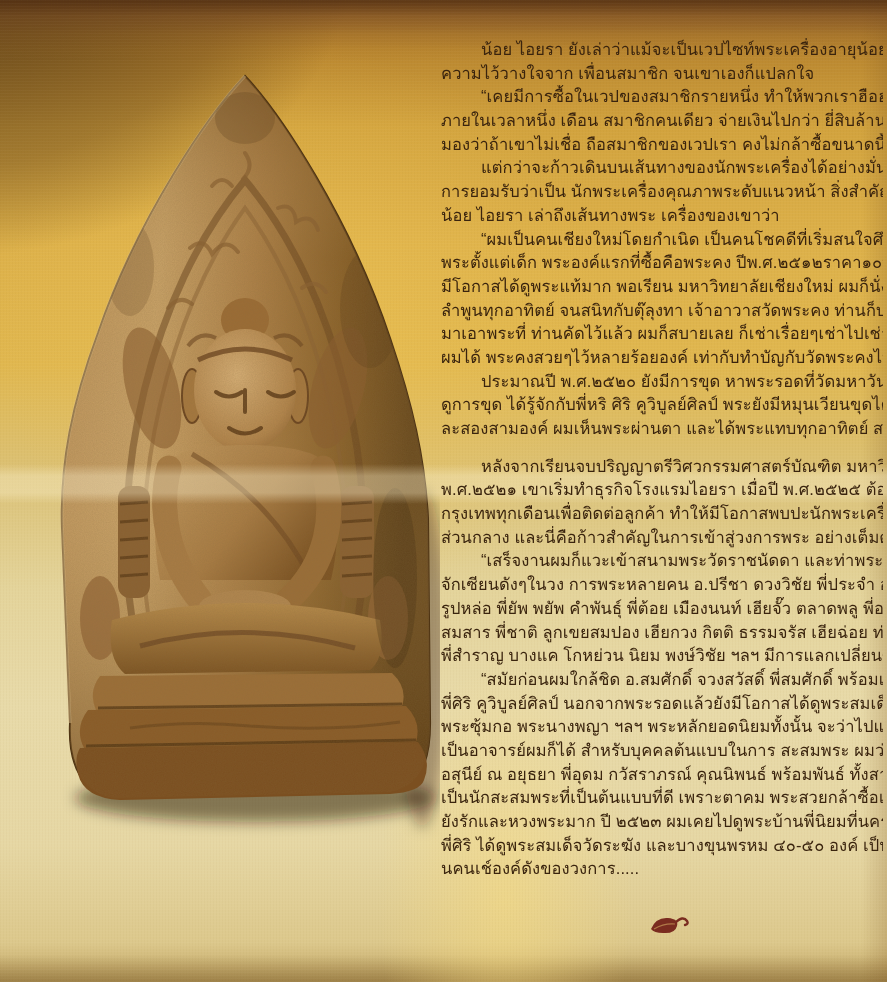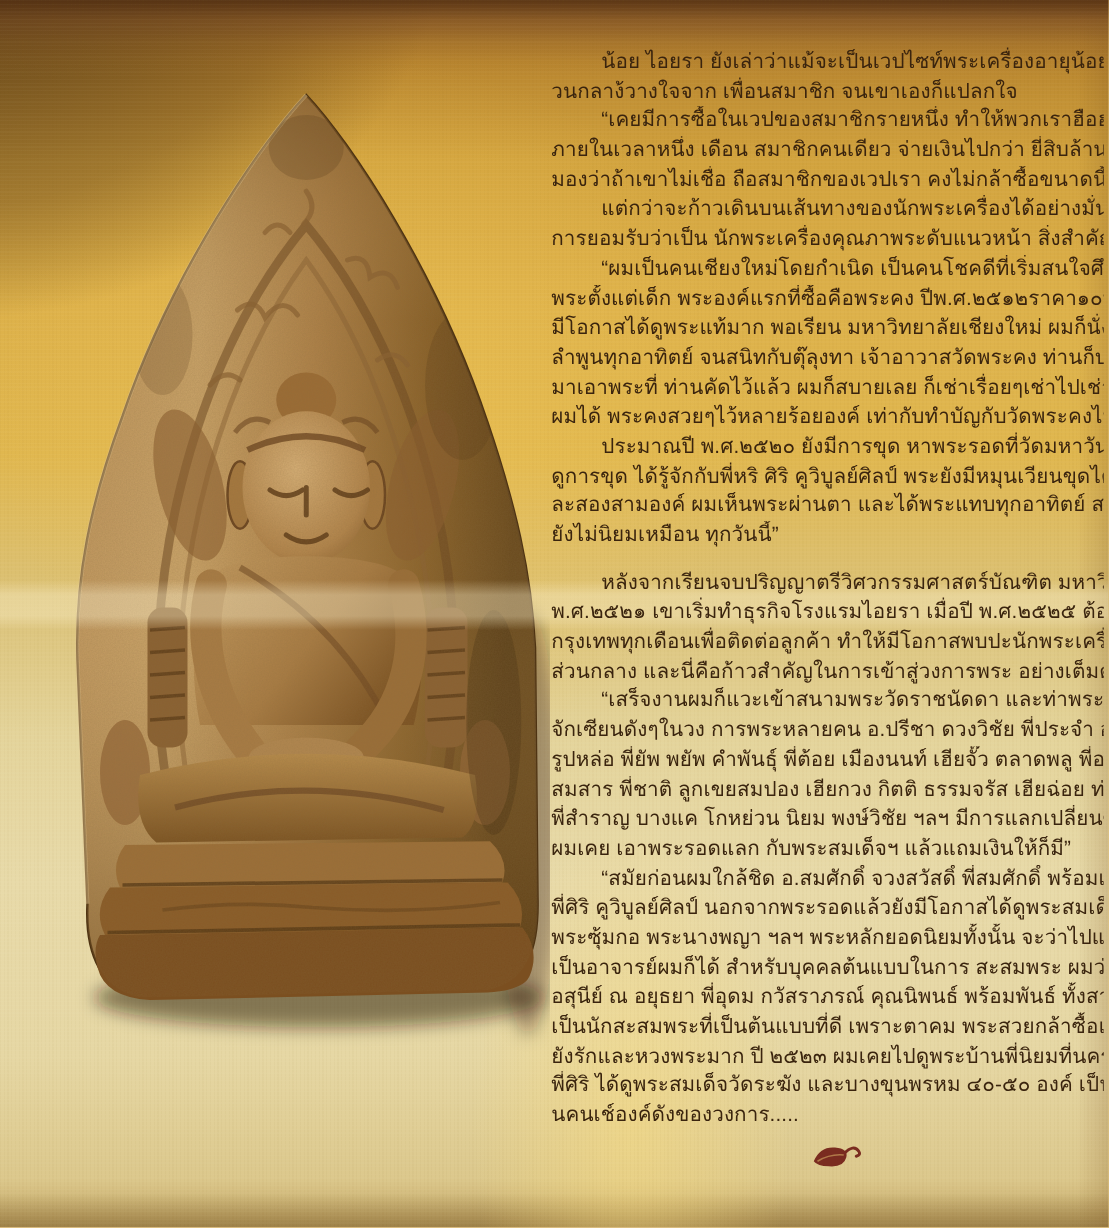--- a/index.html
+++ b/index.html
@@ -198,58 +198,57 @@
       <ellipse cx="355" cy="520" rx="22" ry="90" fill="#3f2a10" opacity="0.3"></ellipse>
       <rect x="14" y="8" width="386" height="740" filter="url(#grain)" opacity="0.5" fill="#a97c44"></rect>
     </g>
   </svg>
 
   <div class="light-band"></div>
 
   <div class="text-col">
       <div class="para">
         <div class="line indent">น้อย ไอยรา ยังเล่าว่าแม้จะเป็นเวปไซท์พระเครื่องอายุน้อย แต่ได้รับ</div>
-        <div class="line">วนกลาง้วางใจจาก เพื่อนสมาชิก จนเขาเองก็แปลกใจ</div>
+        <div class="line">ความไว้วางใจจาก เพื่อนสมาชิก จนเขาเองก็แปลกใจ</div>
       </div>
       <div class="para">
         <div class="line indent">“เคยมีการซื้อในเวปของสมาชิกรายหนึ่ง ทำให้พวกเราฮือฮามาก เพราะ</div>
         <div class="line">ภายในเวลาหนึ่ง เดือน สมาชิกคนเดียว จ่ายเงินไปกว่า ยี่สิบล้านบาท ซึ่งผม</div>
         <div class="line">มองว่าถ้าเขาไม่เชื่อ ถือสมาชิกของเวปเรา คงไม่กล้าซื้อขนาดนี้”</div>
       </div>
       <div class="para">
         <div class="line indent">แต่กว่าจะก้าวเดินบนเส้นทางของนักพระเครื่องได้อย่างมั่นคง จนได้รับ</div>
         <div class="line">การยอมรับว่าเป็น นักพระเครื่องคุณภาพระดับแนวหน้า สิ่งสำคัญคือประสบการณ์</div>
+        <div class="line">น้อย ไอยรา เล่าถึงเส้นทางพระ เครื่องของเขาว่า</div>
       </div>
       <div class="para">
         <div class="line indent">“ผมเป็นคนเชียงใหม่โดยกำเนิด เป็นคนโชคดีที่เริ่มสนใจศึกษา สะสม</div>
         <div class="line">พระตั้งแต่เด็ก พระองค์แรกที่ซื้อคือพระคง ปีพ.ศ.๒๕๑๒ราคา๑๐บาทสมัยนั้น</div>
         <div class="line">มีโอกาสได้ดูพระแท้มาก พอเรียน มหาวิทยาลัยเชียงใหม่ ผมก็นั่ง รถเมล์ไป</div>
         <div class="line">ลำพูนทุกอาทิตย์ จนสนิทกับตุ๊ลุงทา เจ้าอาวาสวัดพระคง ท่านก็บอกว่า ให้</div>
         <div class="line">มาเอาพระที่ ท่านคัดไว้แล้ว ผมก็สบายเลย ก็เช่าเรื่อยๆเช่าไปเช่ามาปรากฏว่า</div>
         <div class="line">ผมได้ พระคงสวยๆไว้หลายร้อยองค์ เท่ากับทำบัญกับวัดพระคงไปเยอะเหมือนกัน</div>
       </div>
       <div class="para">
         <div class="line indent">ประมาณปี พ.ศ.๒๕๒๐ ยังมีการขุด หาพระรอดที่วัดมหาวัน ผมเข้าไป</div>
         <div class="line">ดูการขุด ได้รู้จักกับพี่หริ ศิริ คูวิบูลย์ศิลป์ พระยังมีหมุนเวียนขุดได้ อาทิตย์</div>
         <div class="line">ละสองสามองค์ ผมเห็นพระผ่านตา และได้พระแทบทุกอาทิตย์ สมัยนั้นคน</div>
-        <div class="line">ยังไม่นิยมเหมือน ทุกวันนี้”</div>
       </div>
       <div class="para section-break">
         <div class="line indent">หลังจากเรียนจบปริญญาตรีวิศวกรรมศาสตร์บัณฑิต มหาวิทยาลัยเชียงใหม่</div>
         <div class="line">พ.ศ.๒๕๒๑ เขาเริ่มทำธุรกิจโรงแรมไอยรา เมื่อปี พ.ศ.๒๕๒๕ ต้องเดินทางเข้า</div>
         <div class="line">กรุงเทพทุกเดือนเพื่อติดต่อลูกค้า ทำให้มีโอกาสพบปะนักพระเครื่องดังๆใน</div>
         <div class="line">ส่วนกลาง และนี่คือก้าวสำคัญในการเข้าสู่วงการพระ อย่างเต็มตัว</div>
       </div>
       <div class="para">
         <div class="line indent">“เสร็จงานผมก็แวะเข้าสนามพระวัดราชนัดดา และท่าพระจันทร์ เริ่มรู้</div>
         <div class="line">จักเซียนดังๆในวง การพระหลายคน อ.ปรีชา ดวงวิชัย พี่ประจำ อู่อรุณ พี่เล็ก</div>
         <div class="line">รูปหล่อ พี่ยัพ พยัพ คำพันธุ์ พี่ต้อย เมืองนนท์ เฮียจั๊ว ตลาดพลู พี่อรุณ</div>
         <div class="line">สมสาร พี่ชาติ ลูกเขยสมปอง เฮียกวง กิตติ ธรรมจรัส เฮียฉ่อย ท่าพระจันทร์</div>
         <div class="line">พี่สำราญ บางแค โกหย่วน นิยม พงษ์วิชัย ฯลฯ มีการแลกเปลี่ยนซื้อขายกัน</div>
-        <div class="line">ผมเคย เอาพระรอดแลก กับพระสมเด็จฯ แล้วแถมเงินให้ก็มี”</div>
       </div>
       <div class="para">
         <div class="line indent">“สมัยก่อนผมใกล้ชิด อ.สมศักดิ์ จวงสวัสดิ์ พี่สมศักดิ์ พร้อมเชื้อแก้ว</div>
         <div class="line">พี่ศิริ คูวิบูลย์ศิลป์ นอกจากพระรอดแล้วยังมีโอกาสได้ดูพระสมเด็จ พระผงสุพรรณ</div>
         <div class="line">พระซุ้มกอ พระนางพญา ฯลฯ พระหลักยอดนิยมทั้งนั้น จะว่าไปแล้วทั้ง 3 ท่าน</div>
         <div class="line">เป็นอาจารย์ผมก็ได้ สำหรับบุคคลต้นแบบในการ สะสมพระ ผมว่าพี่นิยม</div>
         <div class="line">อสุนีย์ ณ อยุธยา พี่อุดม กวัสราภรณ์ คุณนิพนธ์ พร้อมพันธ์ ทั้งสามท่าน</div>
         <div class="line">เป็นนักสะสมพระที่เป็นต้นแบบที่ดี เพราะตาคม พระสวยกล้าซื้อแพง แถม</div>
         <div class="line">ยังรักและหวงพระมาก ปี ๒๕๒๓ ผมเคยไปดูพระบ้านพี่นิยมที่นครสวรรค์กับ</div>
         <div class="line">พี่ศิริ ได้ดูพระสมเด็จวัดระฆัง และบางขุนพรหม ๔๐-๕๐ องค์ เป็นพระสวย</div>

